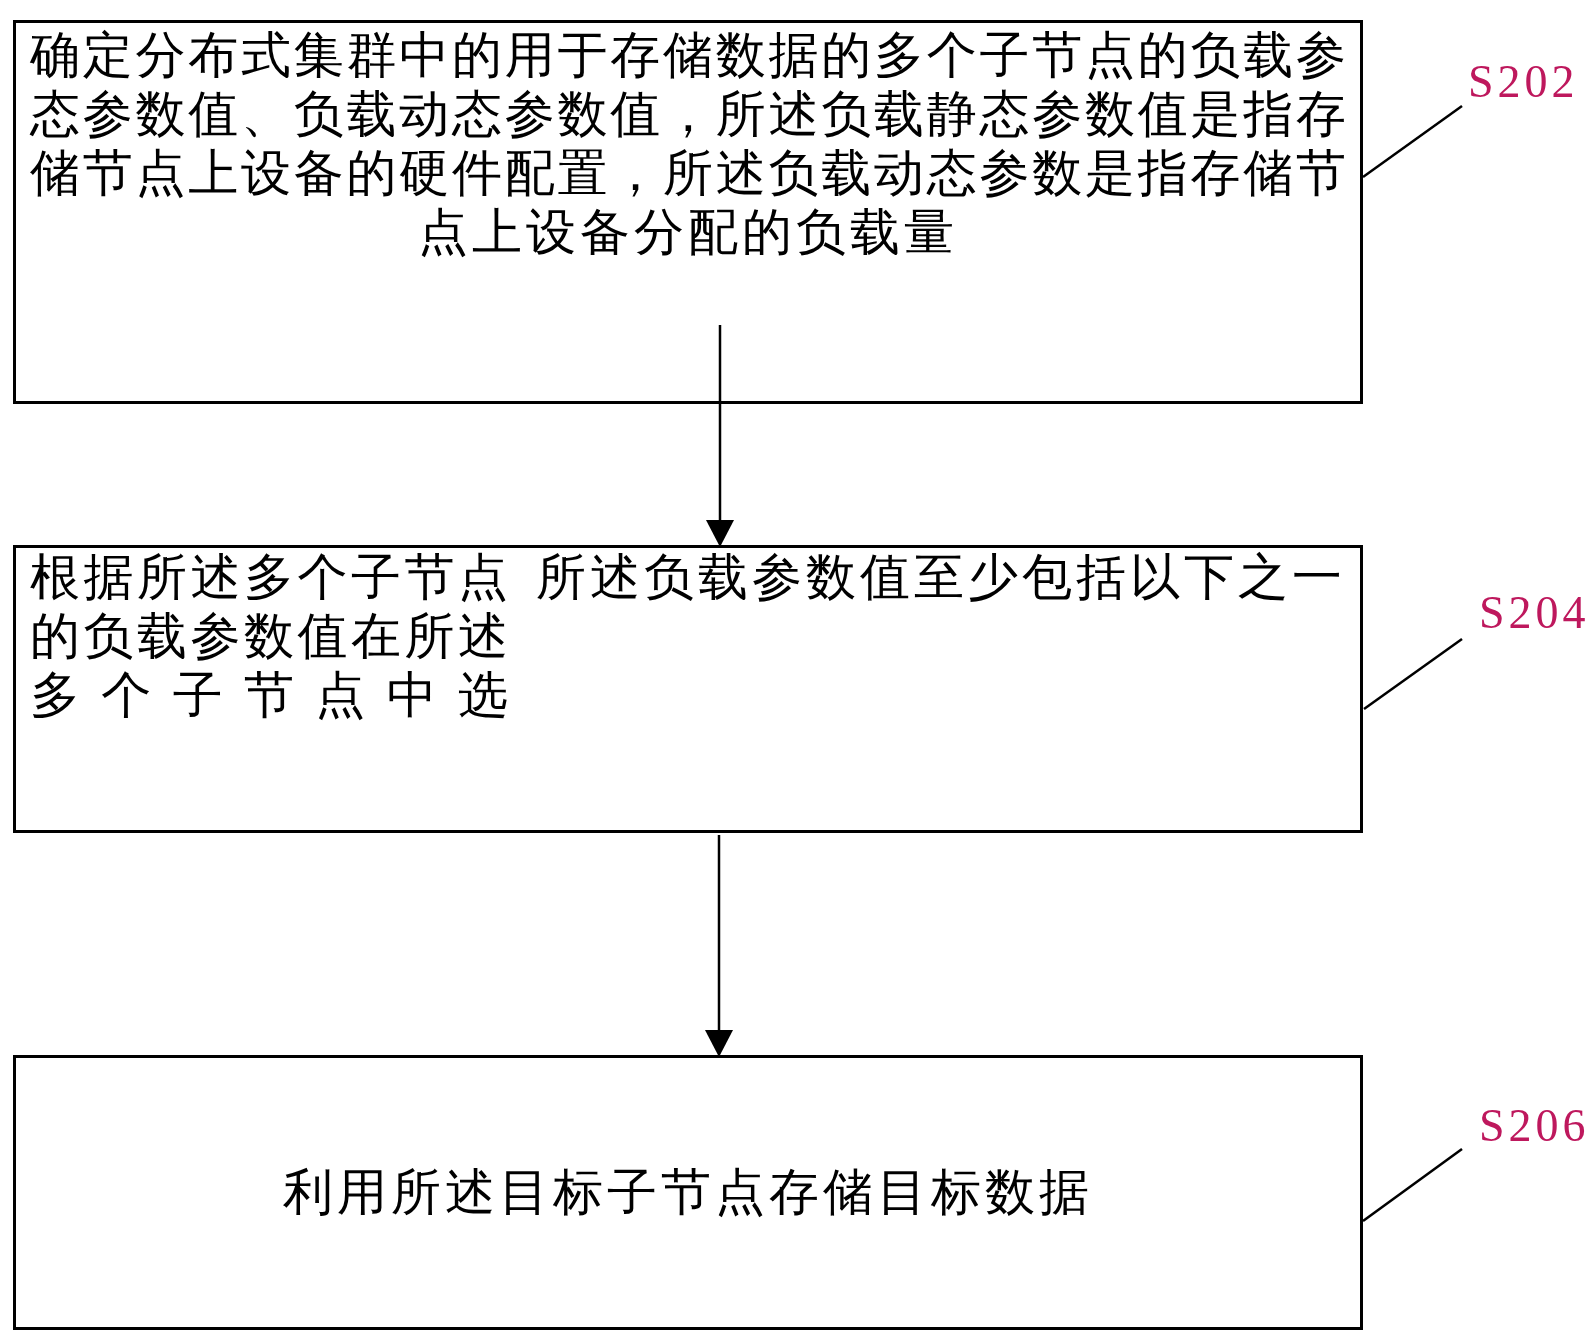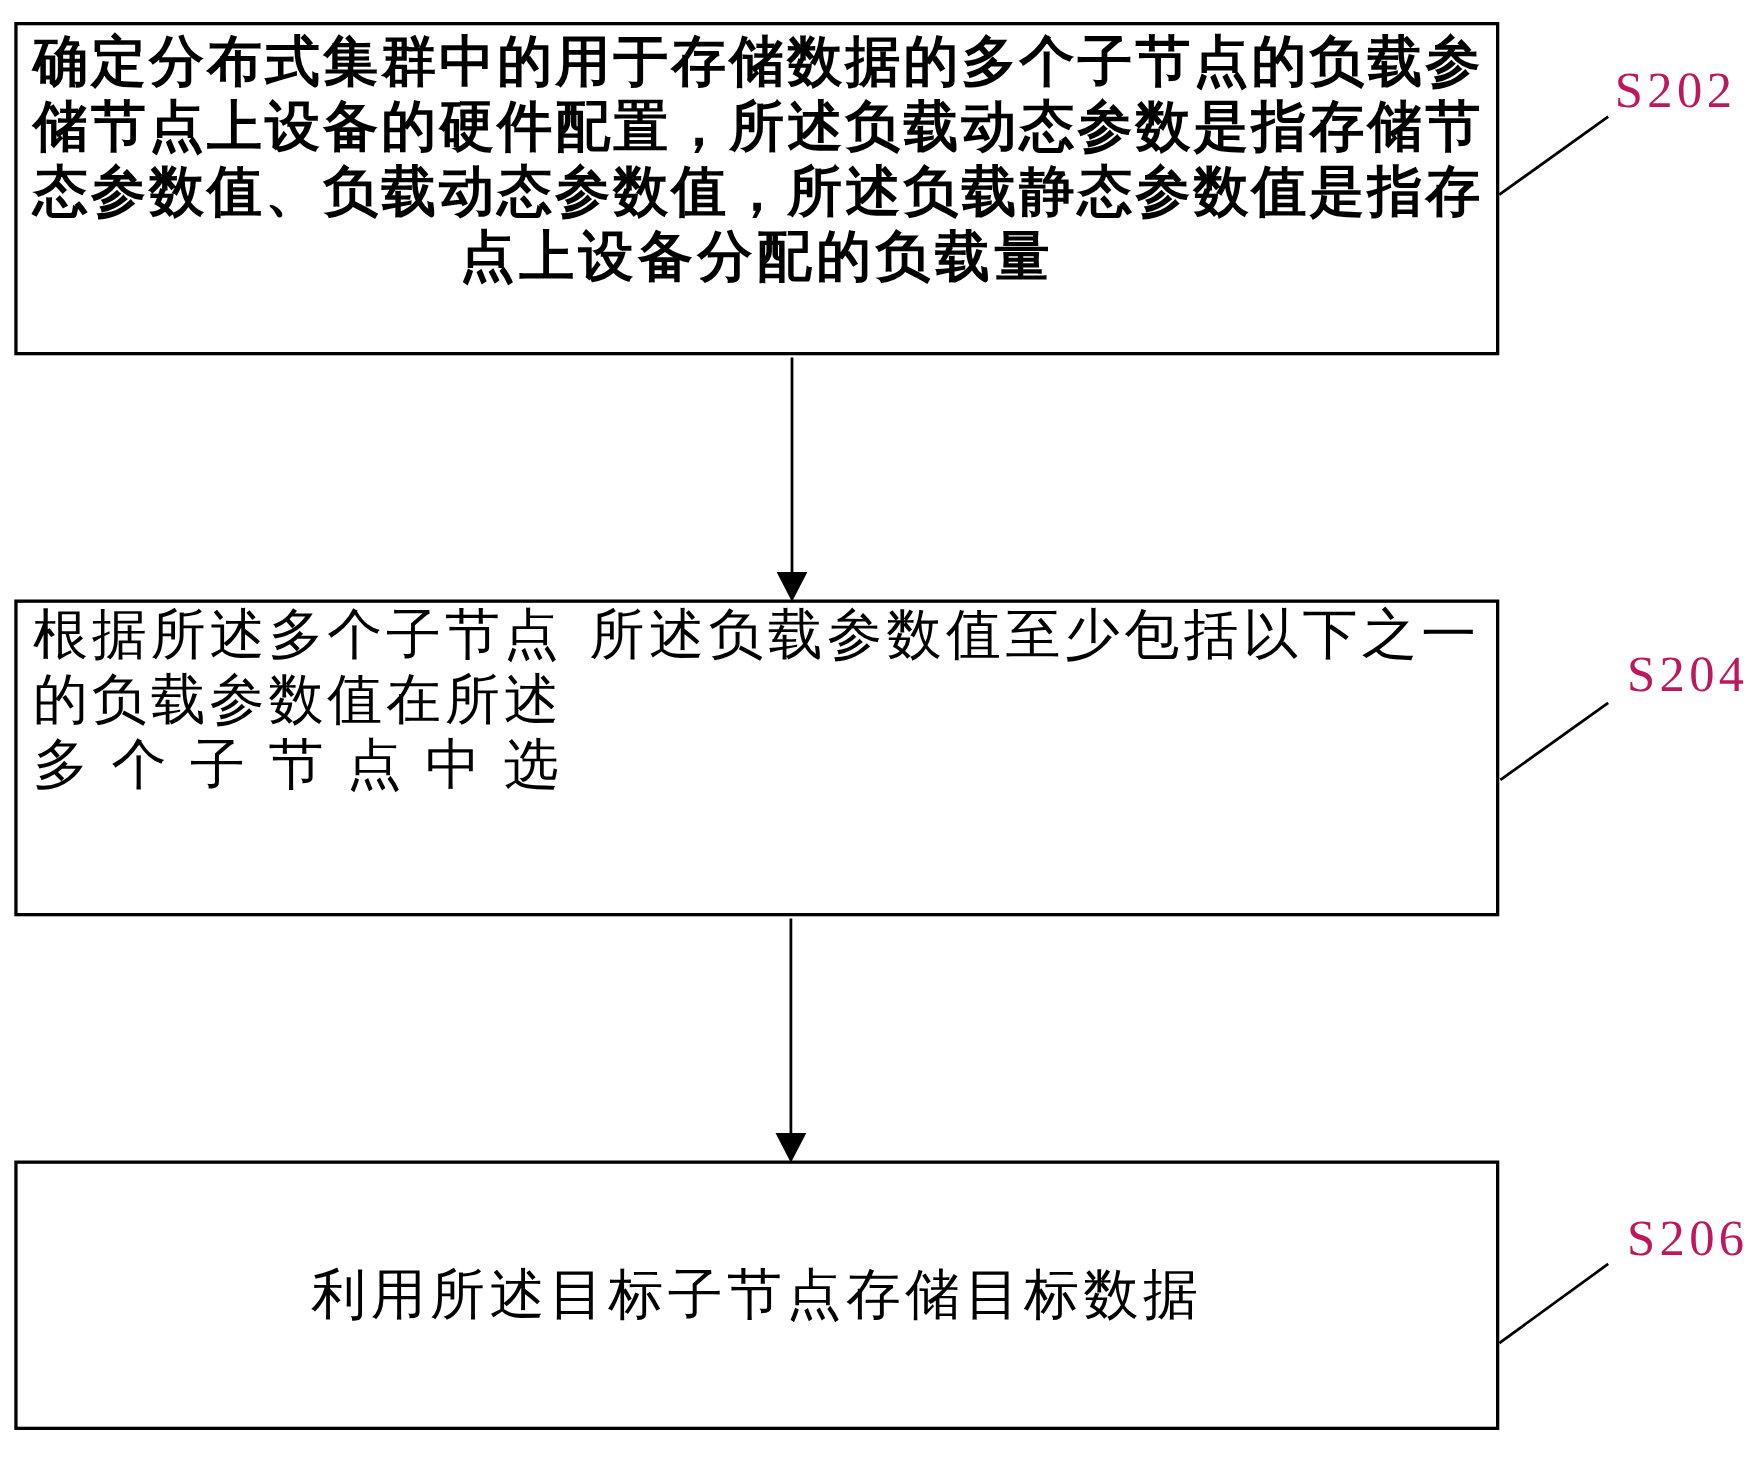--- a/index.html
+++ b/index.html
@@ -13,23 +13,23 @@
     overflow: hidden;
   }
   .step-box {
     position: absolute;
     left: 13px;
     width: 1350px;
     border: 3px solid #000000;
     box-sizing: border-box;
     background: #ffffff;
   }
-  #box-s202 { top: 20px;  height: 303px; padding-top: 3px; font-weight: bold; }
+  #box-s202 { top: 20px;  height: 384px; padding-top: 3px; }
   #box-s204 { top: 545px; height: 288px; display: flex; flex-direction: row; justify-content: center; }
-  #box-s206 { top: 1055px; height: 245px; display: flex; flex-direction: column; justify-content: center; }
+  #box-s206 { top: 1055px; height: 275px; display: flex; flex-direction: column; justify-content: center; }
   .txt-line {
     font-size: 50px;
     line-height: 59px;
     padding: 0 14px;
     white-space: nowrap;
   }
   .jline {
     white-space: normal;
     text-align: justify;
     text-align-last: justify;
@@ -58,22 +58,22 @@
   #label-s204 { left: 1479px; top: 586px; }
   #label-s206 { left: 1479px; top: 1099px; }
 </style>
 </head>
 <body>
 
 <div class="canvas">
 
   <div class="step-box" id="box-s202">
     <div class="txt-line jline">确定分布式集群中的用于存储数据的多个子节点的负载参</div>
+    <div class="txt-line jline">态参数值、负载动态参数值，所述负载静态参数值是指存</div>
     <div class="txt-line jline">储节点上设备的硬件配置，所述负载动态参数是指存储节</div>
-    <div class="txt-line jline">态参数值、负载动态参数值，所述负载静态参数值是指存</div>
     <div class="txt-line cline">点上设备分配的负载量</div>
   </div>
 
   <div class="step-box" id="box-s204">
     <div class="txt-line jline">根据所述多个子节点的负载参数值在所述多个子节点中选</div>
     <div class="txt-line cline">所述负载参数值至少包括以下之一</div>
   </div>
 
   <div class="step-box" id="box-s206">
     <div class="txt-line cline">利用所述目标子节点存储目标数据</div>

